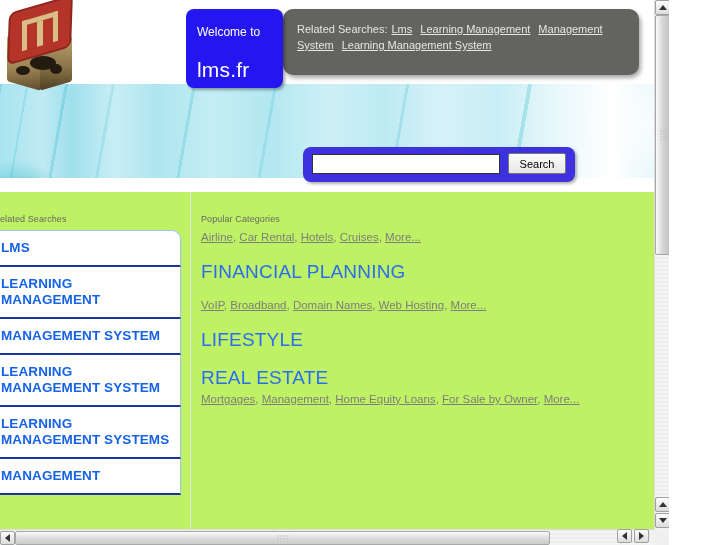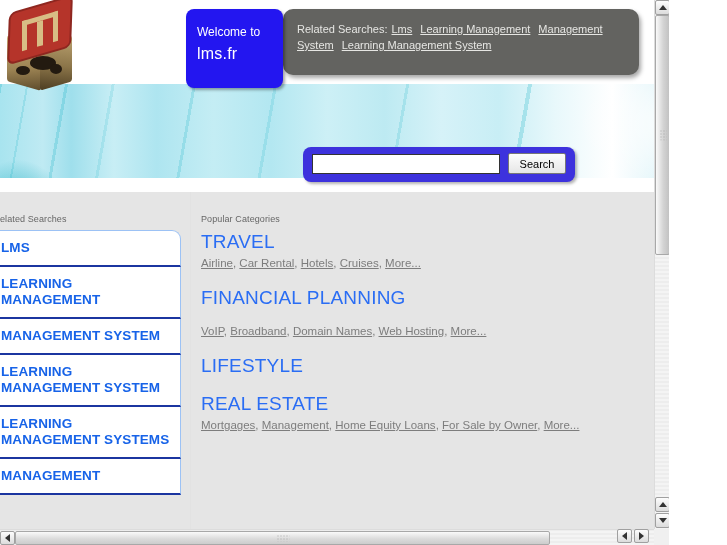--- a/index.html
+++ b/index.html
@@ -138,21 +138,21 @@
     border-top-left-radius: 8px;
     border-top-right-radius: 8px;
     border-bottom-left-radius: 8px;
     border-bottom-right-radius: 8px;
     color: #ffffff;
     padding: 16px 0 0 11px;
     box-shadow: 2px 2px 3px rgba(0,0,0,.35);
     z-index: 5;
   }
   #welcome .w-line1 { font-size: 12px; line-height: 15px; }
-  #welcome .w-line2 { font-size: 16px; line-height: 24px; margin-top: 2px; letter-spacing: .2px; }
+  #welcome .w-line2 { font-size: 21px; line-height: 24px; margin-top: 18px; letter-spacing: .2px; }
 
   
   #relatedbar {
     position: absolute;
     left: 283px; top: 9px;
     width: 356px; height: 66px;
     background: #636360;
     border-radius: 10px;
     color: #e6e6e3;
     font-size: 11px;
@@ -199,21 +199,21 @@
     color: #000;
     cursor: pointer;
     font-family: "Liberation Sans", sans-serif;
   }
 
   
   #content {
     position: absolute;
     left: 0; top: 192px;
     width: 712px; height: 337px;
-    background: #e5e5e5;
+    background: #bef264;
   }
 
   
   #leftcol {
     position: absolute;
     left: -22px; top: 0;
     width: 203px;
   }
   .col-heading {
     font-size: 9px;
@@ -432,21 +432,20 @@
           <div class="rs-item">
             <a href="#">MANAGEMENT</a>
           </div>
         </div>
       </div>
 
       <div id="centercol">
         <div class="col-heading">Popular Categories</div>
 
         <div class="cat-block">
-          <div class="cat-title">TRAVEL</div>
           <div class="cat-links"><a href="#">Airline</a>, <a href="#">Car Rental</a>, <a href="#">Hotels</a>, <a href="#">Cruises</a>, <a href="#">More...</a></div>
         </div>
 
         <div class="cat-block">
           <div class="cat-title">FINANCIAL PLANNING</div>
         </div>
 
         <div class="cat-block">
           <div class="cat-links"><a href="#">VoIP</a>, <a href="#">Broadband</a>, <a href="#">Domain Names</a>, <a href="#">Web Hosting</a>, <a href="#">More...</a></div>
         </div>

